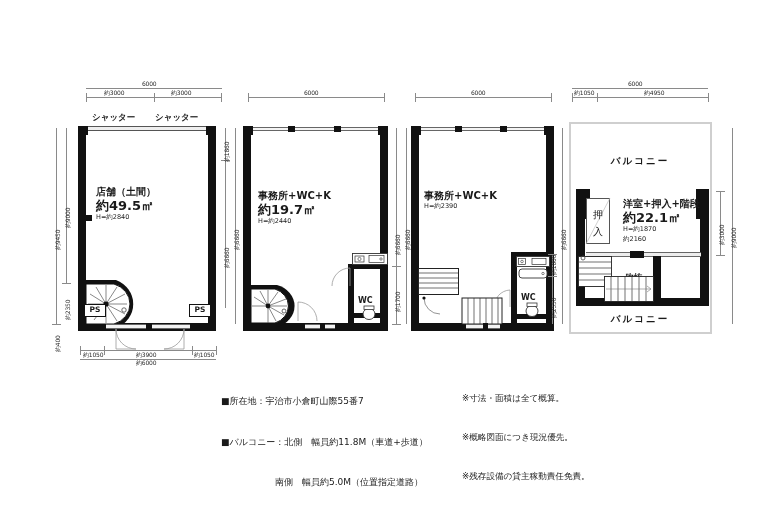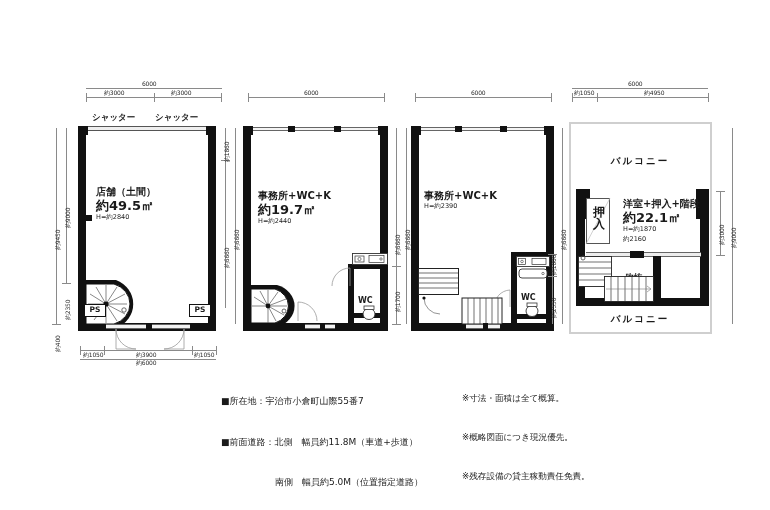--- a/index.html
+++ b/index.html
@@ -38,21 +38,21 @@
   }
   .shuttertxt{position:absolute;font-size:8.5px;font-weight:bold;white-space:nowrap;}
 
   .pslabel{
     position:absolute;background:#ffffff;border:1.5px solid #111;
     font-size:7.5px;font-weight:bold;text-align:center;line-height:9px;
     box-sizing:border-box;
   }
   .wclabel{position:absolute;font-size:8px;font-weight:bold;}
   .vertlabel{
-    position:absolute;font-size:12px;font-weight:bold;line-height:12px;
+    position:absolute;font-size:10px;font-weight:normal;line-height:17px;
     text-align:center;width:10px;
   }
 
   
   .notes{position:absolute;font-size:9px;line-height:13.5px;white-space:pre;}
   .notes-left{left:221px;top:368px;}
   .notes-right{left:462px;top:366px;font-size:8.6px;line-height:13px;}
   svg{display:block;overflow:visible;}
 </style>
 </head>
@@ -382,21 +382,21 @@
     <div class="dimvline" style="left:720px;top:191px;height:64px;"></div>
     <div class="tick" style="left:716px;top:191px;width:9px;height:1px;background:#8a8a8a;"></div>
     <div class="tick" style="left:716px;top:255px;width:9px;height:1px;background:#8a8a8a;"></div>
     <div class="dimtxt vert" style="left:718px;top:245px;">約3000</div>
     <div class="dimvline" style="left:732px;top:128px;height:196px;"></div>
     <div class="dimtxt vert" style="left:730px;top:248px;">約9000</div>
   </div>
 
   <div class="notes notes-left">
     <div>■所在地：宇治市小倉町山際55番7</div>
-    <div>■前面道路：北側　幅員約11.8M（車道+歩道）</div>
+    <div>■バルコニー：北側　幅員約11.8M（車道+歩道）</div>
     <div>　　　　　　南側　幅員約5.0M（位置指定道路）</div>
   </div>
 
   <div class="notes notes-right">
     <div>※寸法・面積は全て概算。</div>
     <div>※概略図面につき現況優先。</div>
     <div>※残存設備の貸主稼動責任免責。</div>
     <div>※電気配線は2Fにブレーカー（各階分集中）</div>
     
     

